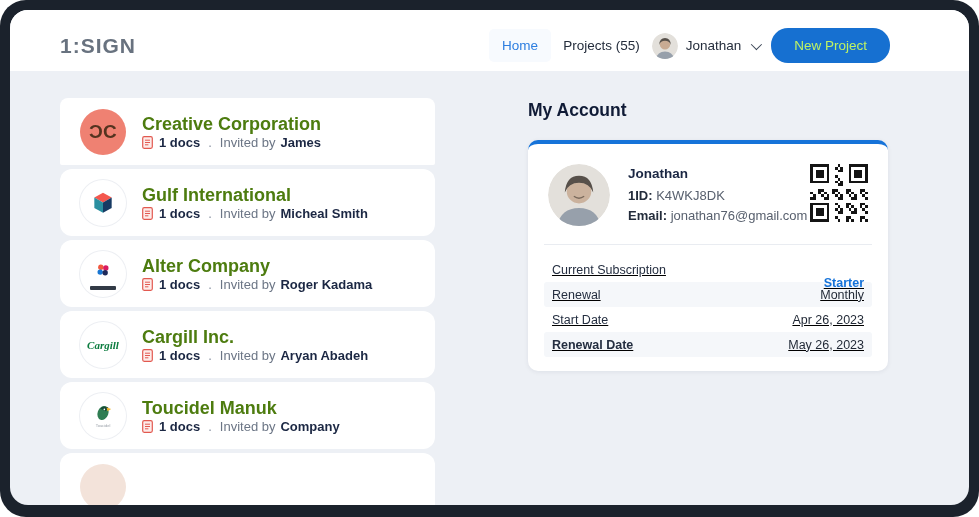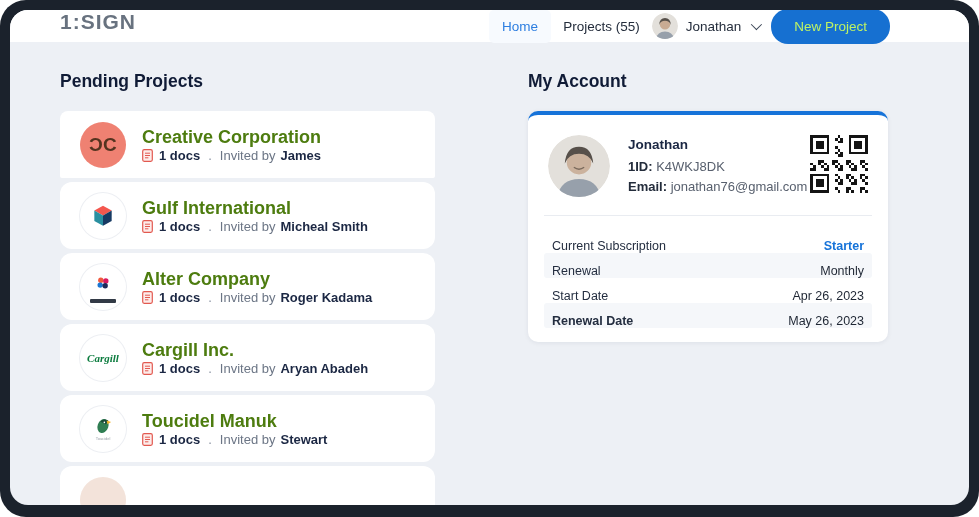--- a/index.html
+++ b/index.html
@@ -3,21 +3,21 @@
 <meta charset="utf-8">
 <style>
   * { margin:0; padding:0; box-sizing:border-box; }
   html,body { width:979px; height:517px; font-family:"Liberation Sans", sans-serif; background:#fff; }
 
   .frame { position:relative; width:979px; height:517px; background:#1b222c; border-radius:26px; }
   .screen { position:absolute; left:10px; top:10px; width:959px; height:495px;
             border-radius:18px; overflow:hidden; background:#edf0f5; }
 
   
-  header { height:32px; background:#fff; display:flex; padding:0 79px 0 50px; }
+  header { height:61px; background:#fff; display:flex; align-items:center; padding:10px 79px 0 50px; }
   .logo { font-size:21px; font-weight:700; color:#68727f; letter-spacing:1px; }
   nav { margin-left:auto; display:flex; align-items:center; gap:12px; }
   .nav-link { font-size:13.5px; color:#242d3c; text-decoration:none; cursor:pointer; }
   .nav-link.active { color:#2d7ee0; background:#f7fafe; padding:9px 13px; border-radius:5px; }
   .user-menu { display:flex; align-items:center; gap:8px; font-size:13.5px; color:#242d3c; cursor:pointer; }
   .avatar { border-radius:50%; overflow:hidden; flex:none; display:block; }
   .avatar-sm { width:26px; height:26px; }
   .avatar-lg { width:62px; height:62px; }
   .chevron { width:8px; height:8px; border-right:1.6px solid #3c4656; border-bottom:1.6px solid #3c4656;
              transform:rotate(45deg) translateY(-2px); margin-left:2px; }
@@ -59,22 +59,22 @@
   .account-card { background:#fff; border-top:4px solid #1673d9; border-radius:10px;
                   box-shadow:0 1px 5px rgba(20,30,60,.07); padding:20px 16px 14px; margin-top:6px; }
   .profile { display:flex; align-items:flex-start; padding:0 4px; }
   .profile-info { margin-left:18px; flex:1; font-size:13px; color:#58606e; }
   .profile-name { font-size:13.5px; font-weight:700; color:#1b2743; margin:2px 0 7px; }
   .profile-line { margin-bottom:5px; }
   .profile-line b { color:#232c3b; }
   .qr { width:58px; height:58px; flex:none; }
   .qr svg { width:100%; height:100%; fill:#141414; }
   .divider { height:1px; background:#e9ecf1; margin:16px 0 12px; }
-  .trow { display:flex; justify-content:space-between; align-items:flex-end; height:25px;
-          padding:0 8px; font-size:12.5px; border-radius:3px; }
+  .trow { display:flex; justify-content:space-between; align-items:center; height:25px;
+          padding:0 8px; font-size:12.5px; border-radius:3px;text-decoration:underline; }
   .trow:nth-child(even) { background:#f5f7fa; }
   .tlabel { color:#242e40; }
   .tlabel.bold { font-weight:700; }
   .tvalue { color:#1f2734; }
   .tvalue.accent { color:#1673d9; font-weight:700;margin-top:26px; }
 </style>
 </head>
 <body>
 
 <div class="frame">
@@ -97,21 +97,20 @@
           <span>Jonathan</span>
           <span class="chevron"></span>
         </div>
         <button class="btn-primary">New Project</button>
       </nav>
     </header>
 
     <main>
 
       <section class="col-left">
-        <h2>Pending Projects</h2>
         <div class="project-list">
 
           <div class="project-row">
             <span class="logo-circle logo-creative">
               <span class="cc">
                   <i class="flip">C</i>
                   <i>C</i>
                 </span>
             </span>
             <div class="row-text">
@@ -219,21 +218,21 @@
               <div class="meta">
                 <span class="doc-icon">
                   <svg width="11" height="13" viewBox="0 0 11 13">
                       <rect x="0.7" y="0.7" width="9.6" height="11.6" rx="1.5" fill="#fdecea" stroke="#e25950" stroke-width="1.2"></rect>
                       <path d="M3 4.2h5M3 6.5h5M3 8.8h3.4" stroke="#e25950" stroke-width="1"></path>
                     </svg>
                 </span>
                 <b class="docs">1 docs</b>
                 <span class="dot">.</span>
                 <span class="invited">Invited by</span>
-                <b class="inviter">Stewart</b>
+                <b class="inviter">Company</b>
               </div>
             </div>
           </div>
 
           <div class="project-row">
             <span class="logo-circle logo-ankona"></span>
 
           </div>
 
         </div>

